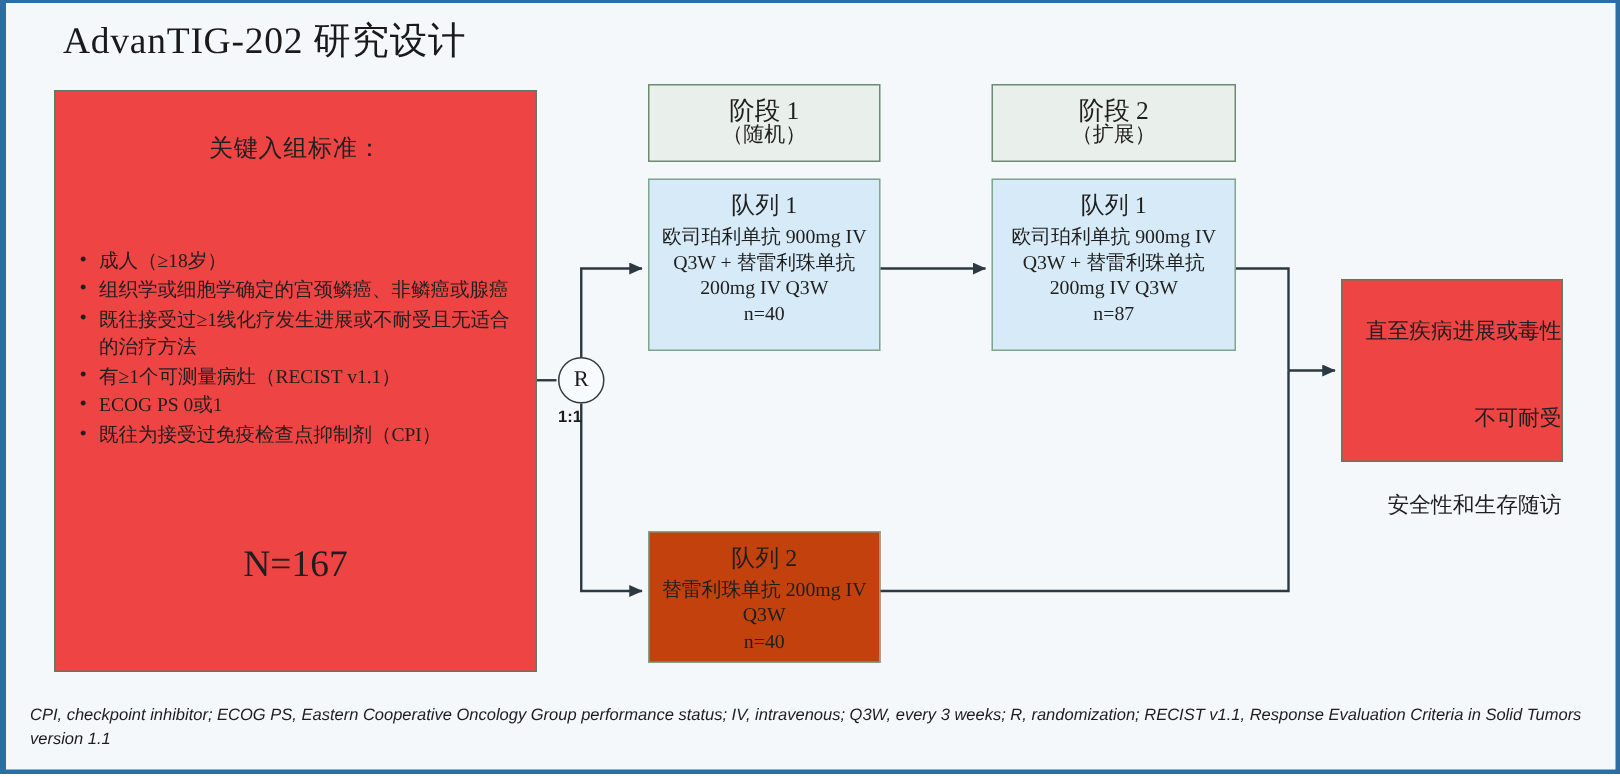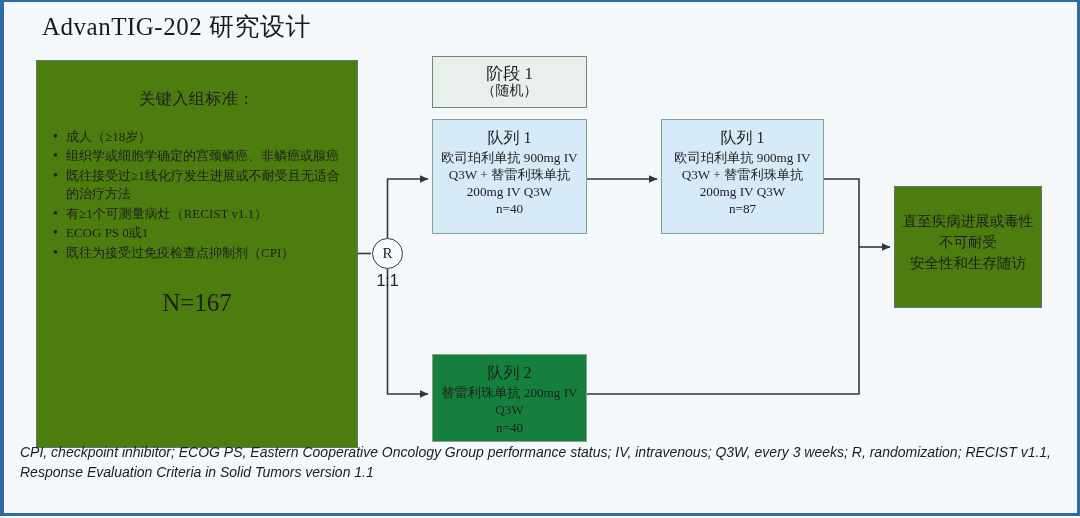--- a/index.html
+++ b/index.html
@@ -39,23 +39,23 @@
   .box {
     position: absolute;
     box-sizing: border-box;
     border: 1.5px solid #6f8a74;
     display: flex;
     flex-direction: column;
     align-items: center;
     text-align: center;
     color: #1f1f1f;
   }
-  .box.gray   { background: #4d7c0f; border-color: #5e7a62; }
+  .box.gray   { background: #ef4444; border-color: #5e7a62; gap: 37px; }
   .box.blue   { background: #d6eaf7; border-color: #7fa58c; }
-  .box.green  { background: #15803d; border-color: #7fa58c; text-align: center; }
+  .box.green  { background: #c2410c; border-color: #7fa58c; text-align: center; }
   .box.pale   { background: #e9efea; border-color: #6f8a74; }
 
   
   #criteria {
     left: 32px;
     top: 58px;
     width: 322px;
     height: 388px;
     padding: 0;
     align-items: stretch;
@@ -124,20 +124,21 @@
   }
 
   
   #outcome {
     left: 890px;
     top: 184px;
     width: 148px;
     height: 122px;
     justify-content: flex-start;
     padding-top: 24px;
+    align-items: flex-end;
   }
   #outcome .o-line {
     font-size: 14.5px;
     line-height: 1.45;
   }
 
   
   #rand-circle {
     position: absolute;
     left: 368px;
@@ -153,47 +154,47 @@
     font-size: 15px;
     color: #1b1b1b;
     box-sizing: border-box;
     z-index: 4;
   }
   #rand-ratio {
     position: absolute;
     left: 368px;
     top: 270px;
     width: 31px;
-    text-align: center;
-    font-size: 16px;
-    font-weight: normal;
+    text-align: left;
+    font-size: 11px;
+    font-weight: bold;
     color: #1b1b1b;
     font-family: "Liberation Sans", sans-serif;
     z-index: 4;
   }
 
   
   #wires {
     position: absolute;
     left: 0; top: 0;
     width: 1080px;
     height: 518px;
     pointer-events: none;
     z-index: 2;
   }
 
   
   #footnote {
     position: absolute;
     left: 16px;
-    top: 440px;
+    top: 468px;
     width: 1046px;
     font-family: "Liberation Sans", "DejaVu Sans", sans-serif;
     font-style: italic;
-    font-size: 14px;
+    font-size: 11px;
     line-height: 1.45;
     color: #1d1d1d;
   }
 </style>
 </head>
 <body>
 
 <div id="slide">
 
   <div id="title">AdvanTIG-202 研究设计</div>
@@ -231,20 +232,24 @@
       <li>既往为接受过免疫检查点抑制剂（CPI）</li>
     </ul>
     <div class="crit-n">N=167</div>
   </div>
 
   <div class="box pale stage" id="stage1">
     <div class="s-main">阶段 1</div>
     <div class="s-sub">（随机）</div>
   </div>
 
+  <div class="box pale stage" id="stage2">
+    <div class="s-main">阶段 2</div>
+    <div class="s-sub">（扩展）</div>
+  </div>
 
   <div class="box blue cohort" id="cohort1a">
     <div class="c-title">队列 1</div>
     <div class="c-body">欧司珀利单抗 900mg IV Q3W + 替雷利珠单抗 200mg IV Q3W</div>
     <div class="c-n">n=40</div>
   </div>
 
   <div class="box blue cohort" id="cohort2a">
     <div class="c-title">队列 1</div>
     <div class="c-body">欧司珀利单抗 900mg IV Q3W + 替雷利珠单抗 200mg IV Q3W</div>

